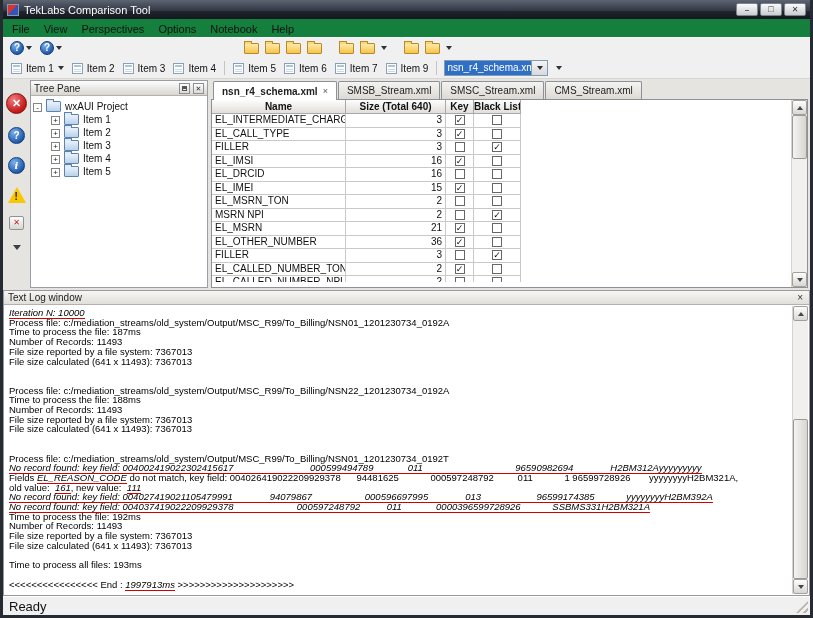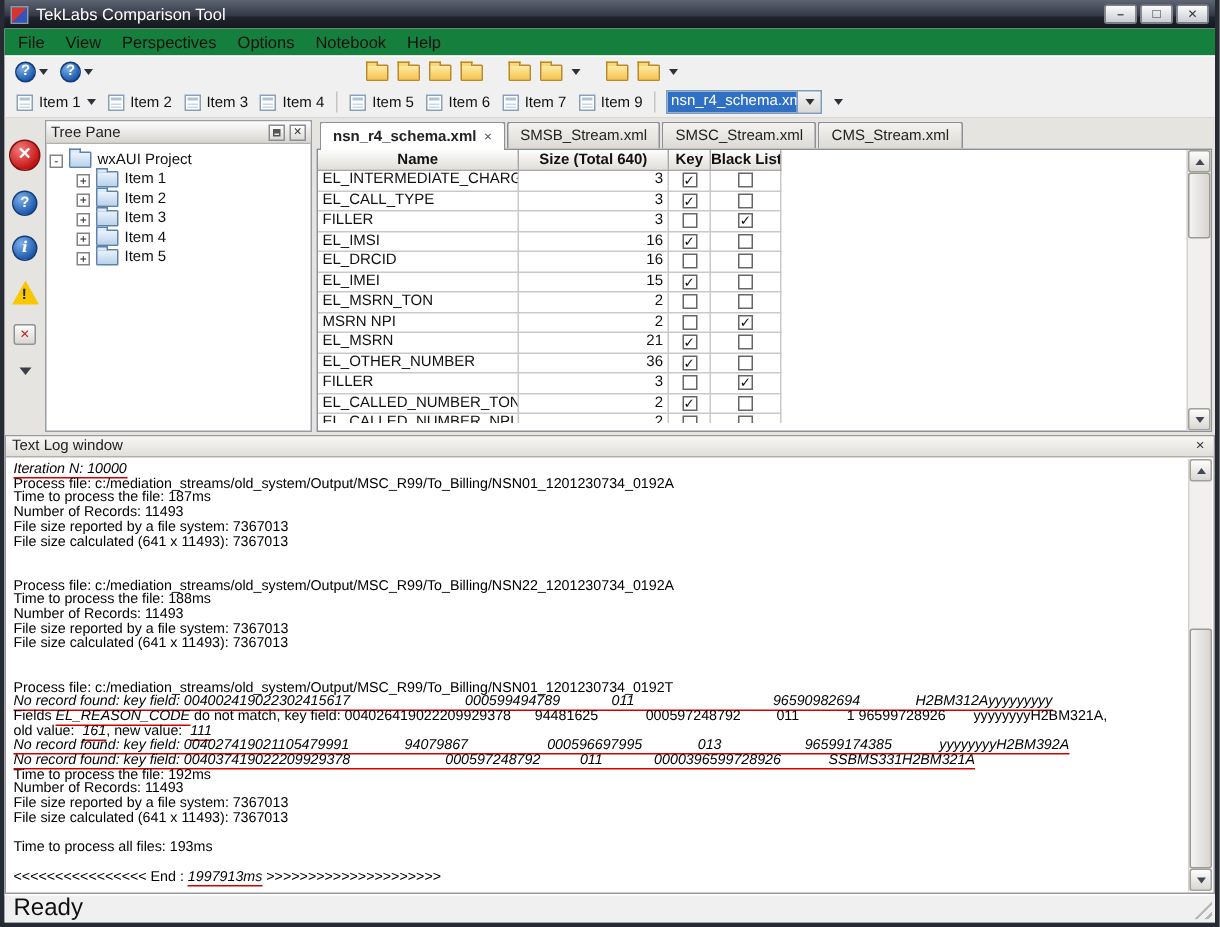--- a/index.html
+++ b/index.html
@@ -139,21 +139,21 @@
     background:linear-gradient(#f7f6f4,#e1dfda);border-bottom:1px solid #b3b1ac;}
   .log-title{flex:1;}
   .log-close{font-size:10px;color:#333;padding:0 2px;}
   .log-close::after{content:"×";}
   .log-body{flex:1;overflow:hidden;padding:3px 20px 0 5px;}
   .log-line{font-size:9.5px;line-height:9.7px;white-space:pre;color:#000;}
   .rl{border-bottom:1px solid #d40000;font-style:italic;}
 
   
   .statusbar{height:19px;flex:none;display:flex;align-items:center;background:#f0f0f0;
-    border-top:1px solid #ffffff;font-size:16px;padding:0 6px;position:relative;color:#111;}
+    border-top:1px solid #ffffff;font-size:13px;padding:0 6px;position:relative;color:#111;}
   .grip{position:absolute;right:2px;bottom:2px;width:12px;height:12px;
     background:repeating-linear-gradient(135deg,transparent 0 3px,#b9b6b1 3px 5px);
     clip-path:polygon(100% 0,100% 100%,0 100%);}
 </style>
 </head>
 <body>
 
 <div class="window">
   <div class="titlebar">
     <div class="app-icon"></div>

